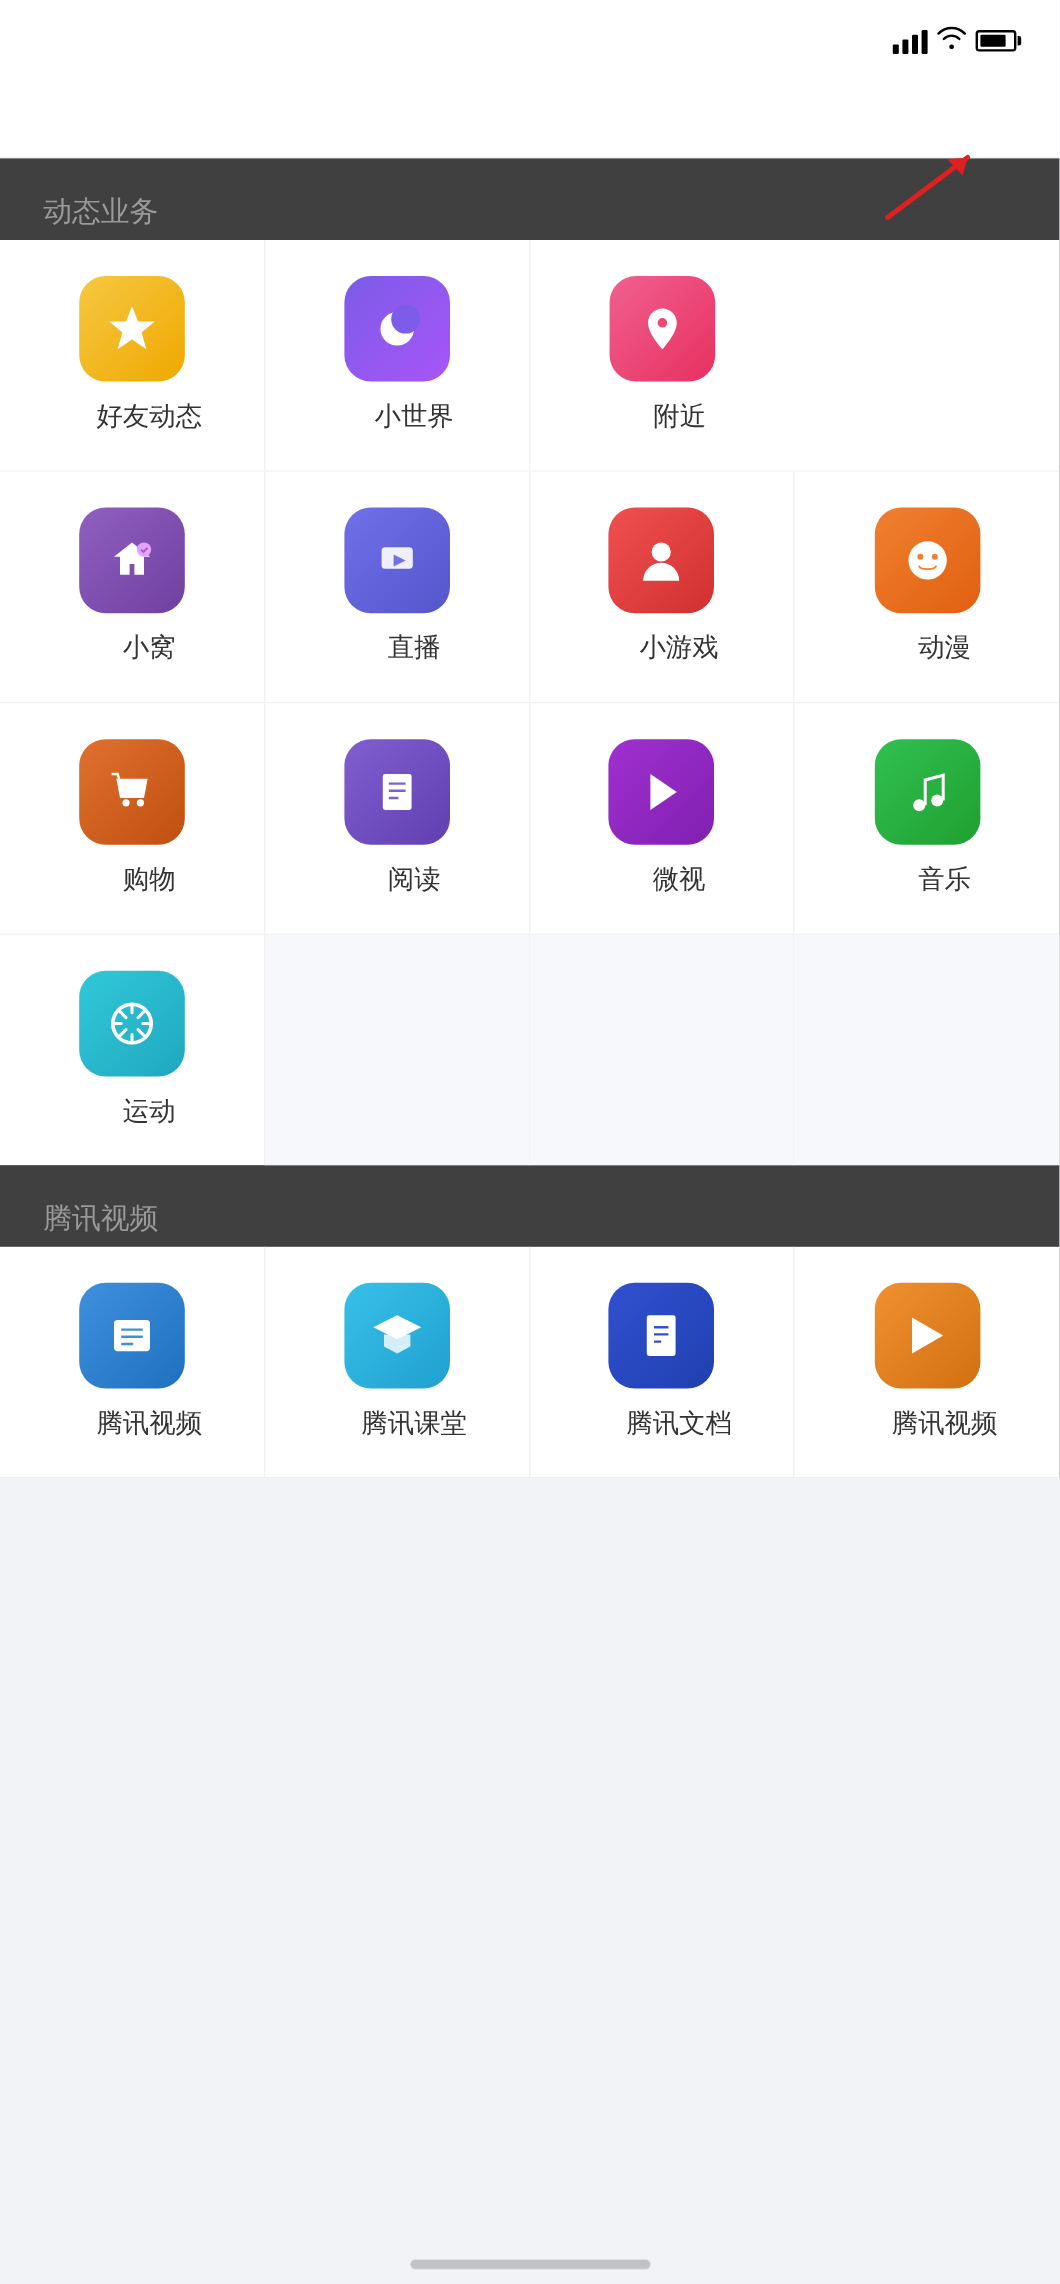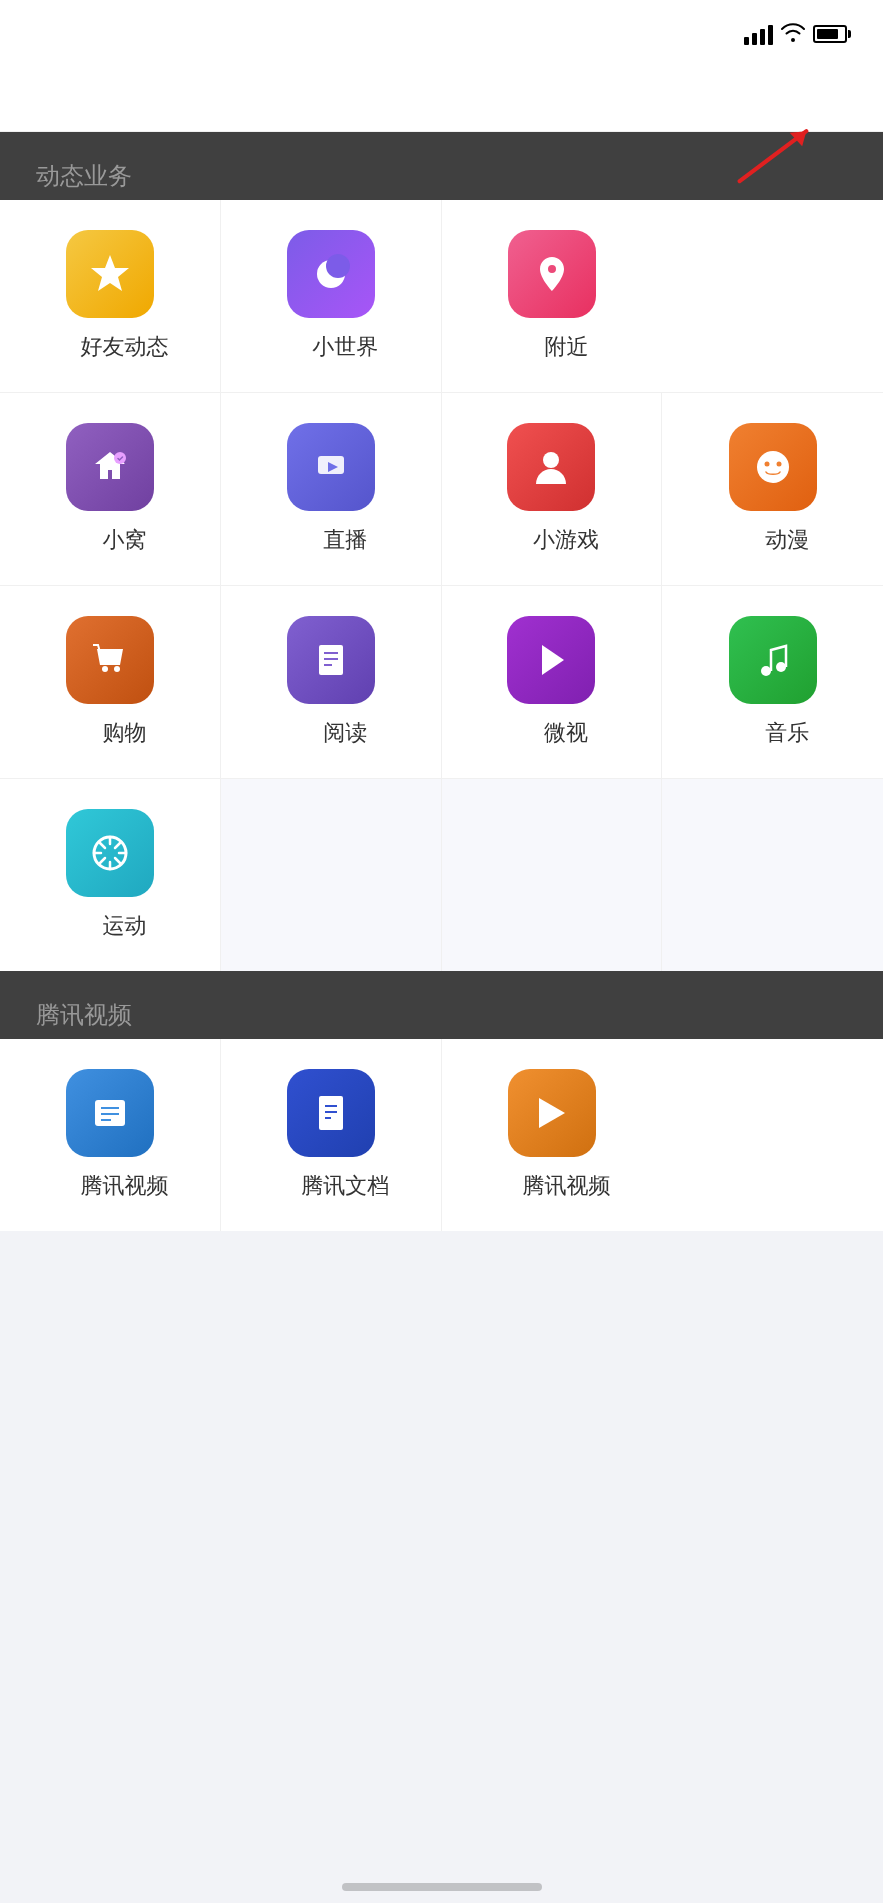--- a/index.html
+++ b/index.html
@@ -401,20 +401,29 @@
               <svg viewBox="0 0 50 50" class="icon-svg">
                 <rect x="10" y="12" width="30" height="26" rx="3" fill="white"></rect>
                 <line x1="16" y1="20" x2="34" y2="20" stroke="#4090e0" stroke-width="2"></line>
                 <line x1="16" y1="26" x2="34" y2="26" stroke="#4090e0" stroke-width="2"></line>
                 <line x1="16" y1="32" x2="26" y2="32" stroke="#4090e0" stroke-width="2"></line>
               </svg>
             </div>
             <div class="app-label">腾讯视频</div>
           </div>
           <div class="grid-item">
+            <div class="app-icon icon-class">
+              <svg viewBox="0 0 50 50" class="icon-svg">
+                <path d="M25 8l20 10-20 10L5 18z" fill="white"></path>
+                <path d="M14 24v10l11 6 11-6V24" fill="white" opacity="0.8"></path>
+              </svg>
+            </div>
+            <div class="app-label">腾讯课堂</div>
+          </div>
+          <div class="grid-item">
             <div class="app-icon icon-doc">
               <svg viewBox="0 0 50 50" class="icon-svg">
                 <rect x="13" y="8" width="24" height="34" rx="2" fill="white"></rect>
                 <line x1="19" y1="18" x2="31" y2="18" stroke="#3050d0" stroke-width="2"></line>
                 <line x1="19" y1="24" x2="31" y2="24" stroke="#3050d0" stroke-width="2"></line>
                 <line x1="19" y1="30" x2="25" y2="30" stroke="#3050d0" stroke-width="2"></line>
               </svg>
             </div>
             <div class="app-label">腾讯文档</div>
           </div>

